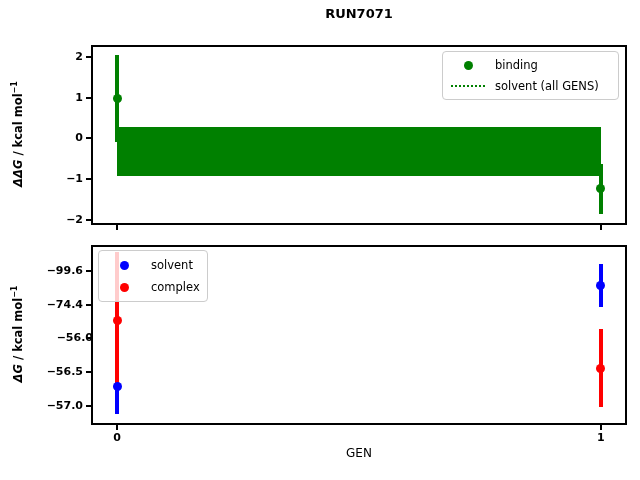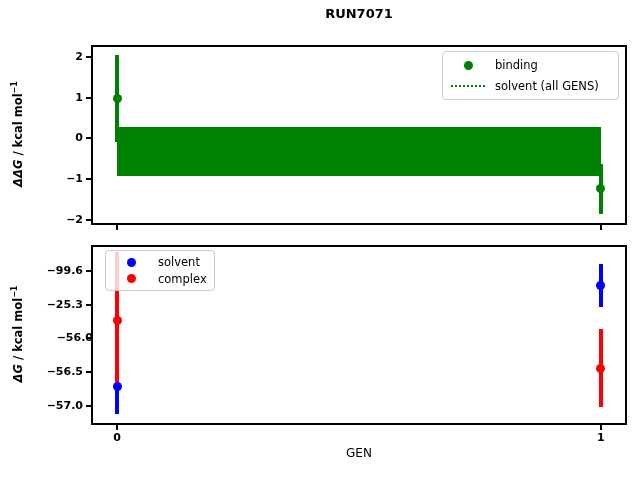--- a/index.html
+++ b/index.html
@@ -79,21 +79,21 @@
       <div class="err-bar" style="position: absolute; left: 598.818px; top: 263.923px; width: 4px; height: 43.3231px; background: rgb(0, 0, 255);"></div>
       <div class="err-bar" style="position: absolute; left: 115.182px; top: 252.415px; width: 4px; height: 135.385px; background: rgb(255, 0, 0);"></div>
       <div class="err-bar" style="position: absolute; left: 598.818px; top: 328.908px; width: 4px; height: 78.5231px; background: rgb(255, 0, 0);"></div>
       <div class="dot" style="position: absolute; left: 112.682px; top: 381.946px; width: 9px; height: 9px; background: rgb(0, 0, 255);"></div>
       <div class="dot" style="position: absolute; left: 596.318px; top: 281.085px; width: 9px; height: 9px; background: rgb(0, 0, 255);"></div>
       <div class="dot" style="position: absolute; left: 112.682px; top: 315.608px; width: 9px; height: 9px; background: rgb(255, 0, 0);"></div>
       <div class="dot" style="position: absolute; left: 596.318px; top: 363.669px; width: 9px; height: 9px; background: rgb(255, 0, 0);"></div>
       <div class="tick-mark" style="left: 86px; top: 269.692px; width: 5px; height: 2px;"></div>
       <div class="tick-label ytick-label" style="left: 33px; top: 263.692px;">−99.6</div>
       <div class="tick-mark" style="left: 86px; top: 303.538px; width: 5px; height: 2px;"></div>
-      <div class="tick-label ytick-label" style="left: 33px; top: 297.538px;">−25.3</div>
+      <div class="tick-label ytick-label" style="left: 33px; top: 297.538px;">−74.4</div>
       <div class="tick-mark" style="left: 86px; top: 337.385px; width: 5px; height: 2px;"></div>
       <div class="tick-label ytick-label" style="left: 43px; top: 331.385px;">−56.0</div>
       <div class="tick-mark" style="left: 86px; top: 371.231px; width: 5px; height: 2px;"></div>
       <div class="tick-label ytick-label" style="left: 33px; top: 365.231px;">−56.5</div>
       <div class="tick-mark" style="left: 86px; top: 405.077px; width: 5px; height: 2px;"></div>
       <div class="tick-label ytick-label" style="left: 33px; top: 399.077px;">−57.0</div>
       <div class="tick-mark" style="left: 116.182px; top: 425px; width: 2px; height: 5px;"></div>
       <div class="tick-label xtick-label" style="left: 105.182px; top: 431px;">0</div>
       <div class="tick-mark" style="left: 599.818px; top: 425px; width: 2px; height: 5px;"></div>
       <div class="tick-label xtick-label" style="left: 588.818px; top: 431px;">1</div>
@@ -113,21 +113,21 @@
       <span class="legend-label">binding</span>
     </div>
     <div class="legend-row">
       <span class="legend-icon">
         <span class="legend-dotline"></span>
       </span>
       <span class="legend-label">solvent (all GENS)</span>
     </div>
   </div>
 
-  <div class="legend" style="left:105px;top:250px;width:110px;height:41px;">
+  <div class="legend" style="left:98px;top:250px;width:110px;height:52px;">
     <div class="legend-row">
       <span class="legend-icon">
         <span class="legend-dot" style="background:#0000ff;"></span>
       </span>
       <span class="legend-label">solvent</span>
     </div>
     <div class="legend-row">
       <span class="legend-icon">
         <span class="legend-dot" style="background:#ff0000;"></span>
       </span>

